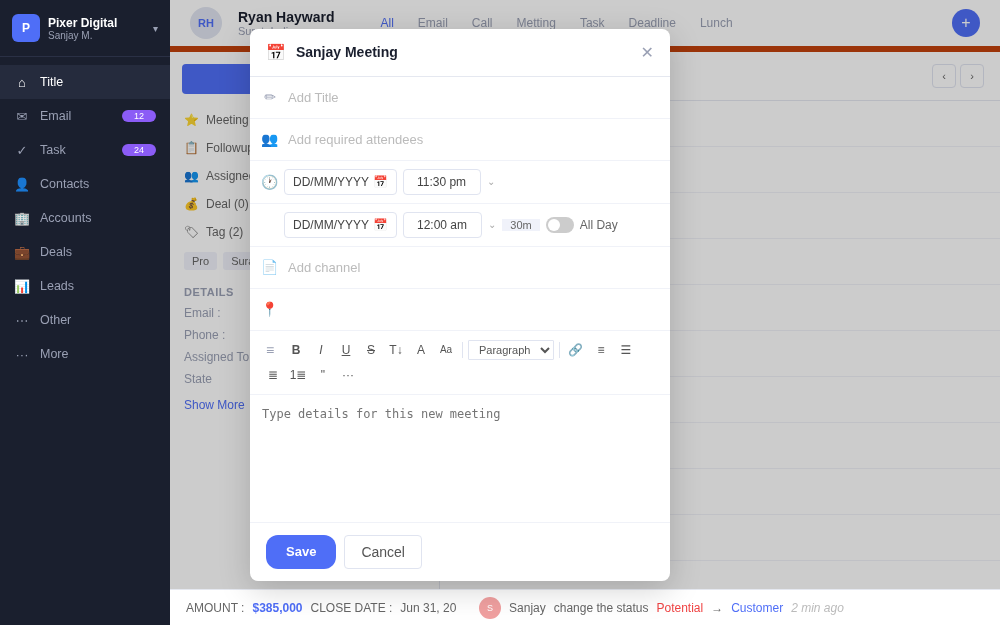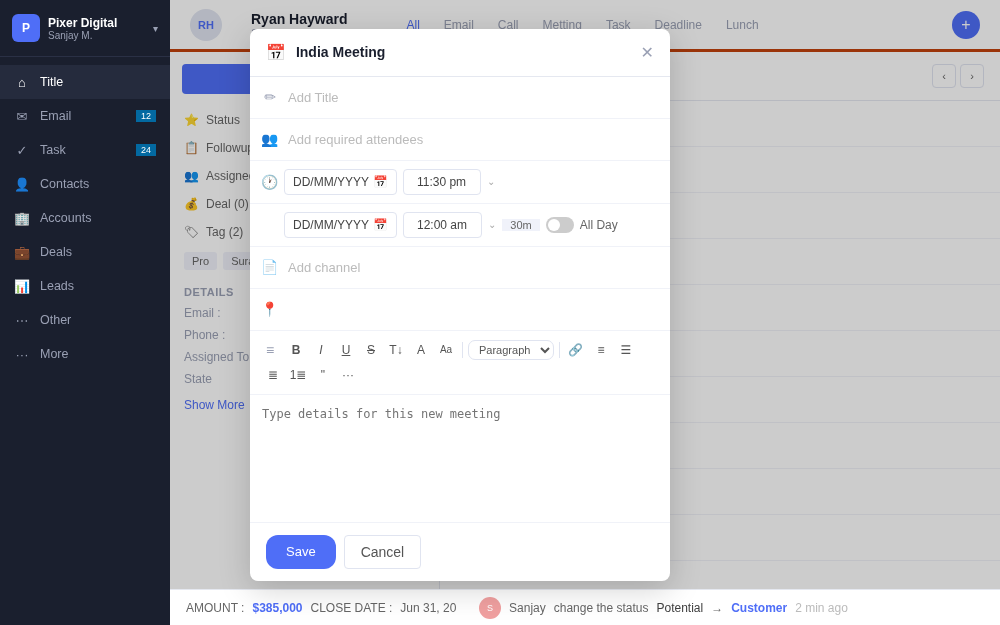--- a/index.html
+++ b/index.html
@@ -12,27 +12,27 @@
     .logo-text { display: flex; flex-direction: column; }
     .logo-name { color: white; font-size: 12px; font-weight: 600; }
     .logo-sub { font-size: 10px; color: #9aa0b4; }
     .logo-chevron { margin-left: auto; font-size: 10px; }
 
     .sidebar-nav { display: flex; flex-direction: column; padding: 8px 0; flex: 1; }
     .nav-item { display: flex; align-items: center; gap: 10px; padding: 9px 14px; cursor: pointer; border-radius: 0; color: #9aa0b4; transition: background 0.15s; }
     .nav-item.active { background: #252b3d; color: white; }
     .nav-item .nav-icon { width: 16px; height: 16px; display: flex; align-items: center; justify-content: center; flex-shrink: 0; }
     .nav-item .nav-label { font-size: 12.5px; }
-    .nav-badge { margin-left: auto; background: #0369a1; color: white; font-size: 9px; padding: 1px 5px; border-radius: 0; }
+    .nav-badge { margin-left: auto; background: #8b5cf6; color: white; font-size: 9px; padding: 1px 12px; border-radius: 6px; }
 
     
     .main { flex: 1; display: flex; flex-direction: column; overflow: hidden; position: relative; }
 
     
-    .header { background: white; border-bottom: 3px solid #c2410c; padding: 0 20px; display: flex; align-items: center; gap: 29px; height: 52px; flex-shrink: 0; }
+    .header { background: white; border-bottom: 6px solid #c2410c; padding: 0 20px; display: flex; align-items: center; gap: 16px; height: 52px; flex-shrink: 0; }
     .header-avatar { width: 32px; height: 32px; background: #e0e4f0; border-radius: 50%; display: flex; align-items: center; justify-content: center; font-size: 11px; font-weight: 600; color: #4f6ef7; flex-shrink: 0; }
     .header-info { display: flex; flex-direction: column; }
     .header-name { font-size: 14px; font-weight: 600; color: #1a1f2e; }
     .header-sub { font-size: 11px; color: #9aa0b4; }
     .header-tabs { display: flex; gap: 4px; margin-left: 20px; }
     .header-tab { padding: 6px 10px; font-size: 12px; color: #9aa0b4; cursor: pointer; border-radius: 4px; }
     .header-tab.active { color: #4f6ef7; }
     .header-add { margin-left: auto; width: 28px; height: 28px; background: #4f6ef7; border-radius: 50%; display: flex; align-items: center; justify-content: center; color: white; font-size: 16px; cursor: pointer; }
 
     
@@ -80,26 +80,26 @@
     .date-row { display: flex; align-items: center; gap: 6px; padding: 8px 12px; border-bottom: 1px solid #f0f2f8; }
     .date-input { display: flex; align-items: center; gap: 4px; border: 1px solid #e0e4f0; border-radius: 4px; padding: 5px 8px; font-size: 12px; color: #444; cursor: pointer; }
     .date-input .cal-icon { font-size: 12px; color: #9aa0b4; }
     .time-select { border: 1px solid #e0e4f0; border-radius: 4px; padding: 5px 13px; font-size: 12px; color: #444; background: white; cursor: pointer; appearance: none; }
     .duration-badge { background: #f0f2fa; color: #666; padding: 0 8px; border-radius: 0; font-size: 11px; }
     .toggle { width: 28px; height: 16px; background: #ccc; border-radius: 8px; position: relative; cursor: pointer; }
     .toggle-knob { width: 12px; height: 12px; background: white; border-radius: 50%; position: absolute; top: 2px; left: 2px; }
     .allday-label { font-size: 12px; color: #666; }
     .toolbar { display: flex; align-items: center; gap: 3px; padding: 8px 12px; border-bottom: 1px solid #f0f2f8; flex-wrap: wrap; }
     .toolbar-btn { width: 22px; height: 22px; border: none; background: transparent; cursor: pointer; font-size: 12px; color: #555; border-radius: 3px; display: flex; align-items: center; justify-content: center; }
-    .toolbar-select { border: 1px solid #e0e4f0; border-radius: 7px; padding: 2px 6px; font-size: 11px; color: #555; background: white; cursor: pointer; }
+    .toolbar-select { border: 1px solid #e0e4f0; border-radius: 1px; padding: 2px 6px; font-size: 11px; color: #555; background: white; cursor: pointer; }
     .toolbar-divider { width: 1px; height: 16px; background: #e0e4f0; margin: 0 2px; }
     .editor-area { padding: 12px; min-height: 110px; }
     .editor-area textarea { width: 100%; height: 100px; border: none; outline: none; font-size: 12px; color: #aaa; resize: none; background: transparent; }
     .modal-footer { padding: 12px 16px; display: flex; gap: 8px; border-top: 1px solid #f0f2f8; }
-    .btn-save { background: #4f6ef7; color: white; border: none; padding: 8px 20px; border-radius: 12px; font-size: 13px; cursor: pointer; font-weight: 400; }
+    .btn-save { background: #4f6ef7; color: white; border: none; padding: 8px 20px; border-radius: 12px; font-size: 13px; cursor: pointer; font-weight: 700; }
     .btn-cancel { background: white; color: #555; border: 1px solid #e0e4f0; padding: 8px 16px; border-radius: 4px; font-size: 14px; cursor: pointer; }
   </style>
 </head>
 <body>
 
 <div class="sidebar">
   <div class="sidebar-logo">
     <div class="logo-icon">
       <span>P</span>
     </div>
@@ -170,21 +170,21 @@
     </div>
     <div class="header-add">+</div>
   </div>
 
   <div class="content">
 
     <div class="left-panel">
       <button class="send-mail-btn">Send Mail</button>
       <div class="detail-item">
         <span class="icon">⭐</span>
-        <span>Status</span>
+        <span>Meeting</span>
       </div>
       <div class="detail-item">
         <span class="icon">📋</span>
         <span>Followup</span>
       </div>
       <div class="detail-item">
         <span class="icon">👥</span>
         <span>Assigned T...</span>
       </div>
       <div class="detail-item">
@@ -276,31 +276,31 @@
 
   <div class="bottom-bar">
     <span>AMOUNT :</span>
     <span class="bottom-amount">$385,000</span>
     <span>CLOSE DATE :</span>
     <span>Jun 31, 20</span>
     &nbsp;&nbsp;
     <div class="user-avatar-sm">S</div>
     <span>Sanjay</span>
     <span>change the status</span>
-    <span style="color:#404040;font-weight:500;">Potential</span>
+    <span style="color:#ef4444;font-weight:500;">Potential</span>
     <span>→</span>
-    <span style="color:#4f6ef7;font-weight:700;">Customer</span>
-    <span style="color:#bbb;">2 min ago</span>
+    <span style="color:#4f6ef7;font-weight:400;">Customer</span>
+    <span style="color:#bbb;font-style:italic;">2 min ago</span>
   </div>
 
   <div class="modal-overlay">
     <div class="modal">
       <div class="modal-header">
         <span style="color:#9aa0b4;font-size:16px;">📅</span>
-        <span class="modal-title">India Meeting</span>
+        <span class="modal-title">Sanjay Meeting</span>
         <span class="modal-close">✕</span>
       </div>
       <div class="modal-body">
 
         <div class="modal-field">
           <span class="modal-field-icon">✏</span>
           <input type="text" placeholder="Add Title" style="">
         </div>
 
         <div class="modal-field">

